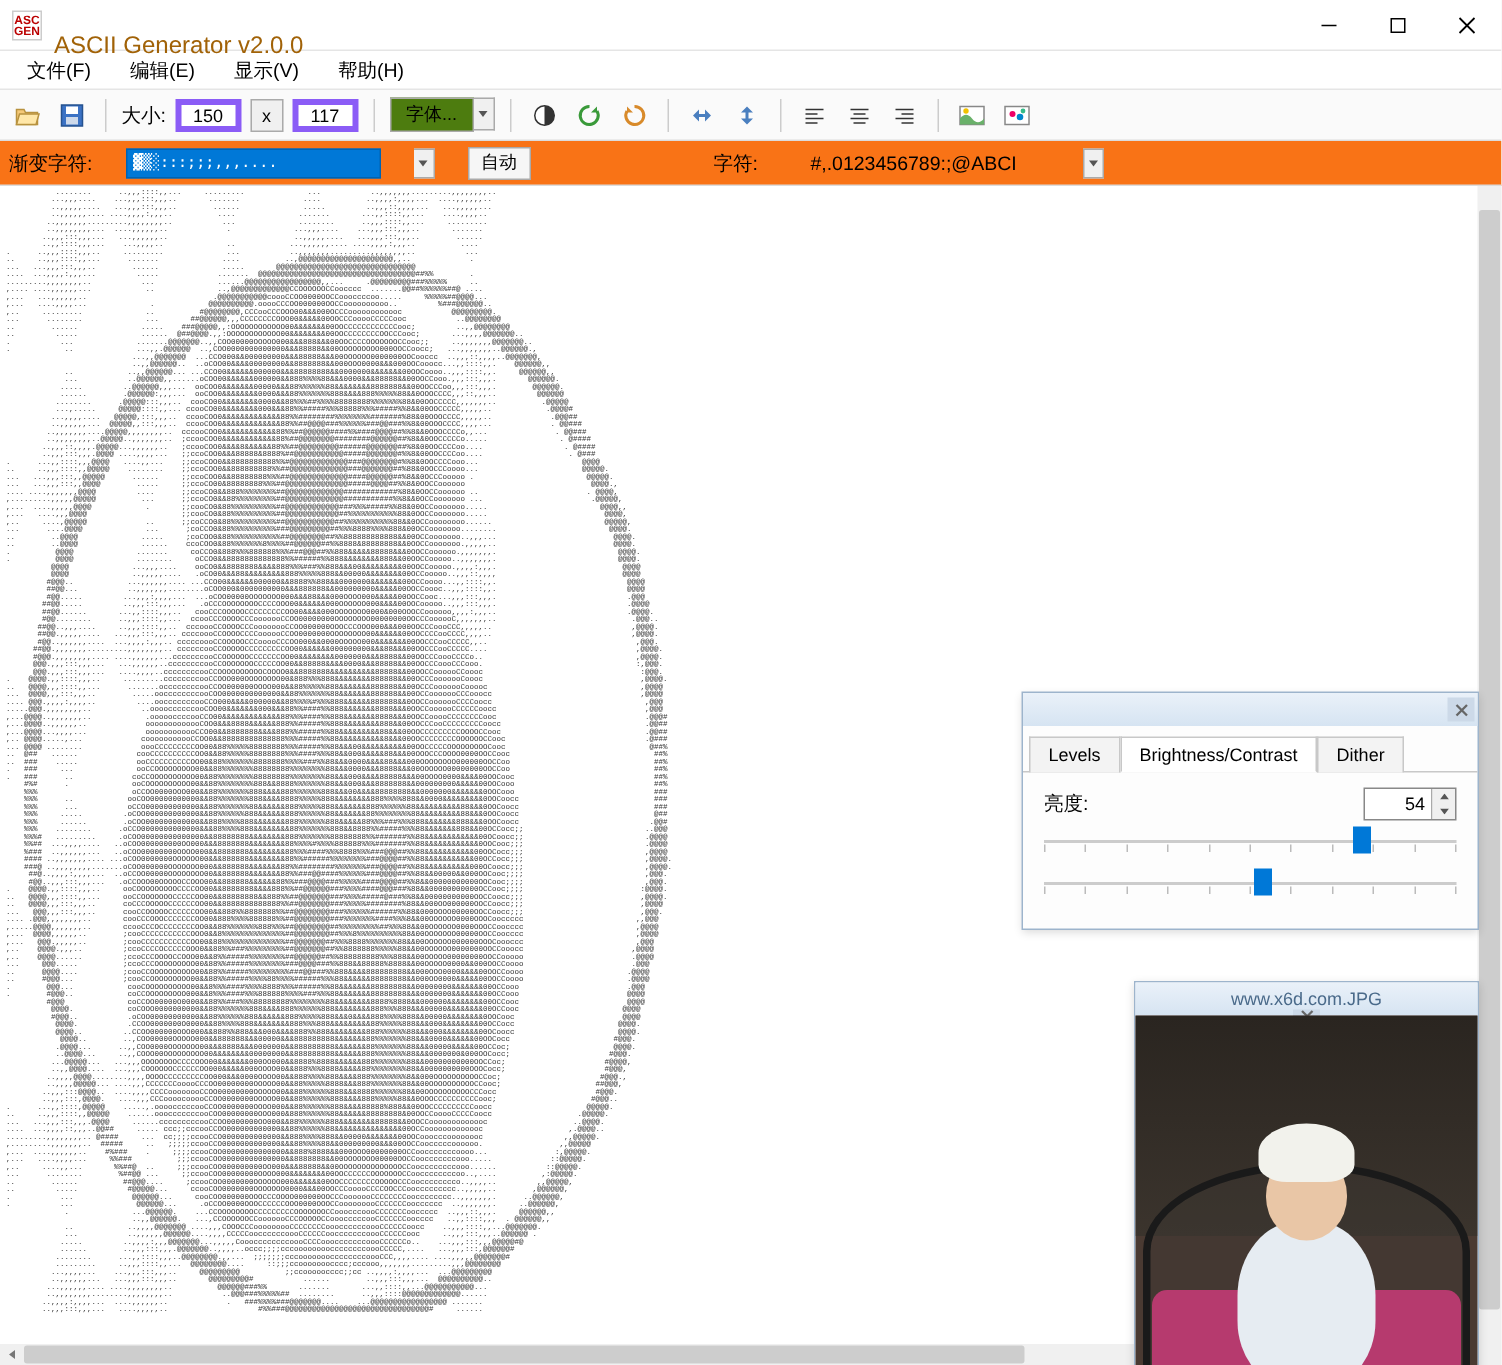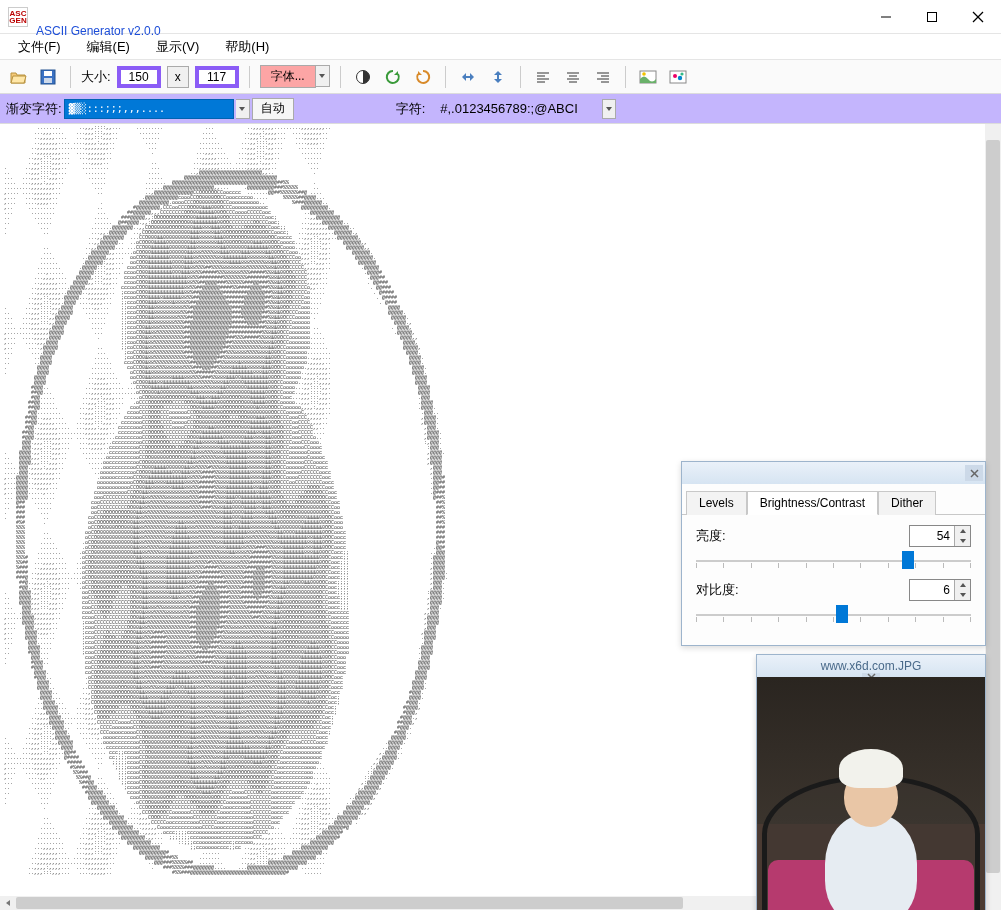--- a/index.html
+++ b/index.html
@@ -26,21 +26,21 @@
     display: inline-flex;
     align-items: center; justify-content: center;
     font-size: 8px;
     font-weight: bold;
     color: #b00;
     border: 1px solid #ccc;
     background: #fff;
     line-height: 7px;
     text-align: center;
   }
-  .title-text { flex: 1; color: #1d4ed8; font-size: 12px; margin-top: 28px; }
+  .title-text { flex: 1; color: #a16207; font-size: 16px; margin-top: 28px; }
   .win-btns { display: flex; }
   .win-btn {
     width: 46px; height: 34px;
     display: flex; align-items: center; justify-content: center;
     color: #000;
   }
   .win-btn svg { width: 12px; height: 12px; }
 
   
   .menubar {
@@ -82,41 +82,41 @@
   .lock-btn {
     width: 22px; height: 22px;
     border: 1px solid #aaa;
     background: #f0f0f0;
     display: flex; align-items: center; justify-content: center;
   }
   .font-btn {
     height: 23px;
     padding: 0 10px;
     border: 1px solid #aaa;
-    background: #fca5a5;
+    background: #4d7c0f;
     font-size: 12px;
   }
   .dd-arrow {
     width: 14px; height: 22px;
     border: 1px solid #aaa;
     border-left: none;
     background: #f0f0f0;
     display: flex; align-items:center; justify-content:center;
   }
   .dd-arrow svg { width: 8px; height: 8px; }
 
   
   .toolbar2 {
     height: 30px;
-    background: #c4b5fd;
+    background: #f97316;
     border-bottom: 1px solid #dcdcdc;
     display: flex;
     align-items: center;
     padding: 0 6px;
-    gap: 2px;
+    gap: 22px;
   }
   .ramp-combo {
     width: 170px; height: 20px;
     background: #0078d7;
     color: #fff;
     border: 1px solid #0063b1;
     display: flex;
     align-items: center;
     padding: 0 4px;
     font-size: 10px;
@@ -671,38 +671,20 @@
               <span></span>
               <span></span>
               <span></span>
               <span></span>
               <span></span>
             </div>
           <div class="slider-thumb" id="thumb-brightness" style="left: 77%;"></div>
         </div>
       </div>
       <div class="slider-row">
-        <div class="slider-head">
-          <span class="slider-label">对比度:</span>
-          <div class="spinner">
-            <input value="6" style="">
-            <div class="spinner-btns">
-              <div class="spinner-btn">
-                  <svg viewBox="0 0 6 4">
-                    <path d="M0 4 L3 0 L6 4 Z" fill="#555"></path>
-                  </svg>
-                </div>
-              <div class="spinner-btn">
-                  <svg viewBox="0 0 6 4">
-                    <path d="M0 0 L3 4 L6 0 Z" fill="#555"></path>
-                  </svg>
-                </div>
-            </div>
-          </div>
-        </div>
         <div class="slider-track">
           <div class="slider-line"></div>
           <div class="slider-ticks">
               <span></span>
               <span></span>
               <span></span>
               <span></span>
               <span></span>
               <span></span>
               <span></span>

